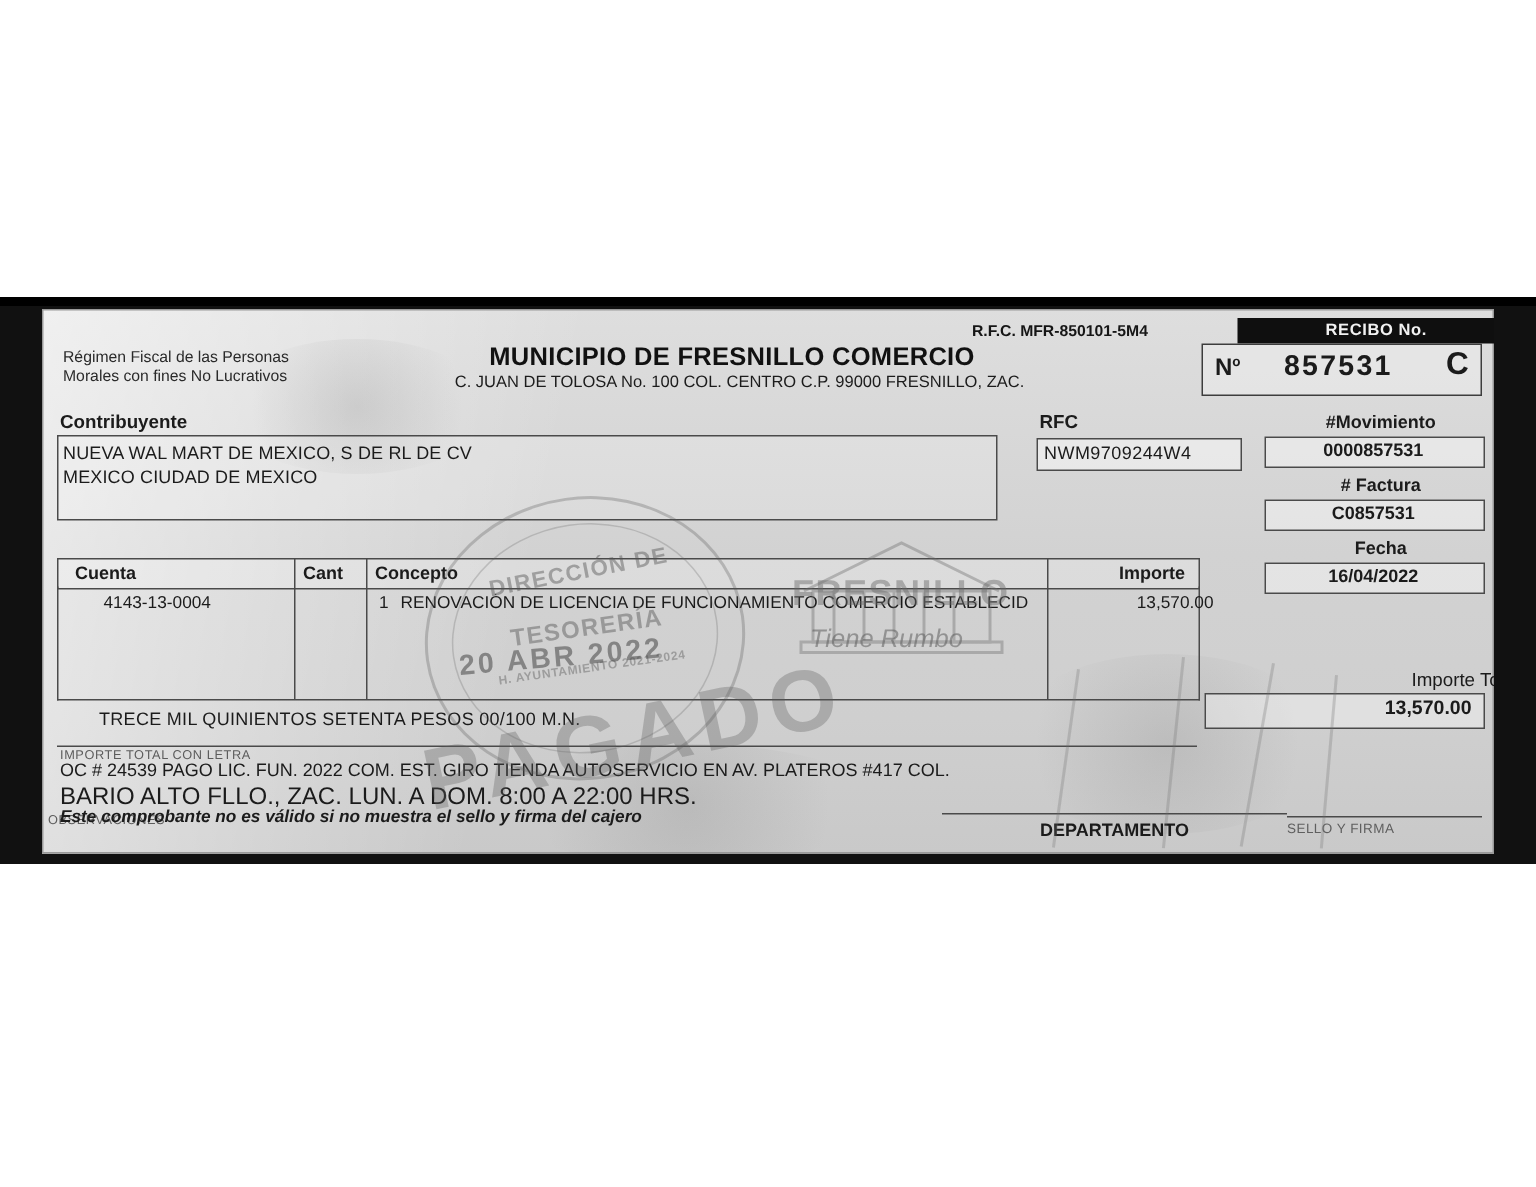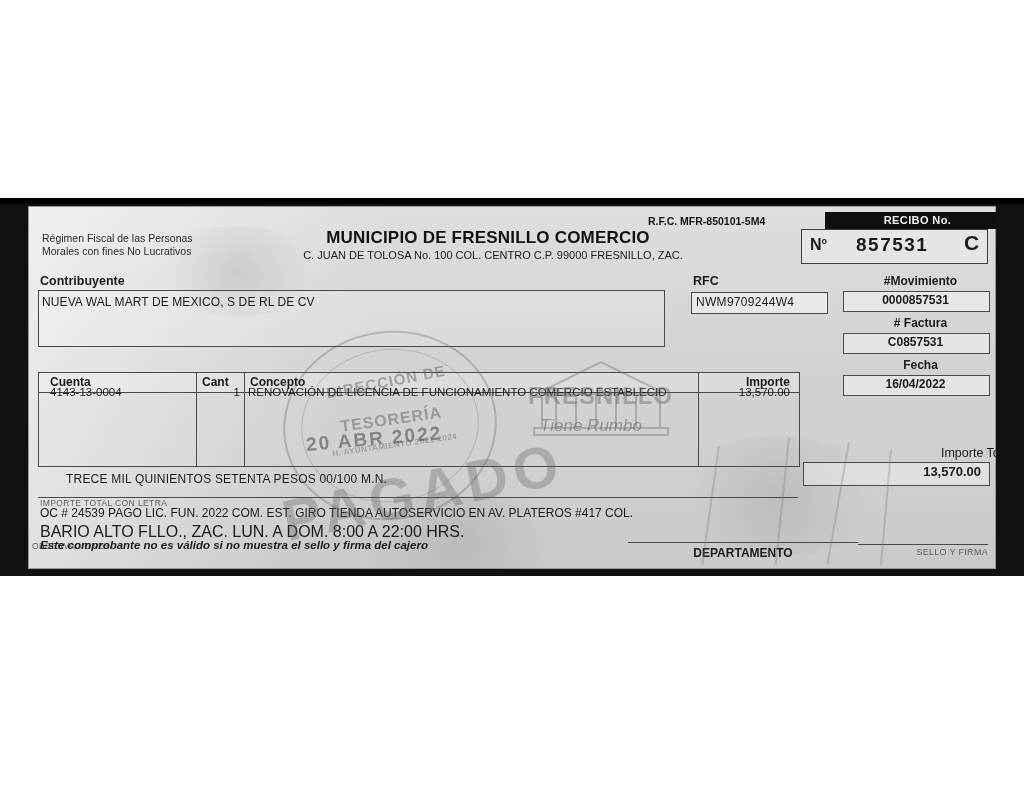--- a/index.html
+++ b/index.html
@@ -254,22 +254,23 @@
     background: #4a4a4a;
   }
   .th {
     position: absolute;
     top: 169px;
     font-size: 12px;
     font-weight: bold;
   }
   .td {
     position: absolute;
-    top: 180px;
+    top: 190px;
     font-size: 11.5px;
+    margin-left: 19px;
   }
 
   
   #imp-total-label {
     position: absolute;
     left: 800px;
     top: 240px;
     width: 185px;
     text-align: right;
     font-size: 12.5px;
@@ -364,21 +365,21 @@
     top: 336px;
     width: 230px;
     height: 1px;
     background: #4a4a4a;
   }
   #sello-label {
     position: absolute;
     left: 830px;
     top: 341px;
     width: 130px;
-    text-align: right;
+    text-align: left;
     font-size: 9px;
     color: #5f5f5f;
     letter-spacing: 0.3px;
   }
   #sello-rule {
     position: absolute;
     left: 830px;
     top: 338px;
     width: 130px;
     height: 1px;
@@ -522,20 +523,21 @@
     <div id="recibo-bar">RECIBO No.</div>
     <div id="recibo-box"></div>
     <div id="recibo-no-symbol">N<sup>o</sup></div>
     <div id="recibo-number">857531</div>
     <div id="recibo-serie">C</div>
 
     <div id="contrib-label">Contribuyente</div>
     <div id="contrib-box"></div>
     <div id="contrib-lines">
       <div>NUEVA WAL MART DE MEXICO, S DE RL DE CV</div>
+      <div>MEXICO CIUDAD DE MEXICO</div>
     </div>
 
     <div id="rfc-label">RFC</div>
     <div id="rfc-box"></div>
     <div id="rfc-value">NWM9709244W4</div>
 
     <div class="rcol-label" style="top:68px;">#Movimiento</div>
     <div class="rcol-box" style="top:85px;"></div>
     <div class="rcol-value" style="top:85px;">0000857531</div>
 

